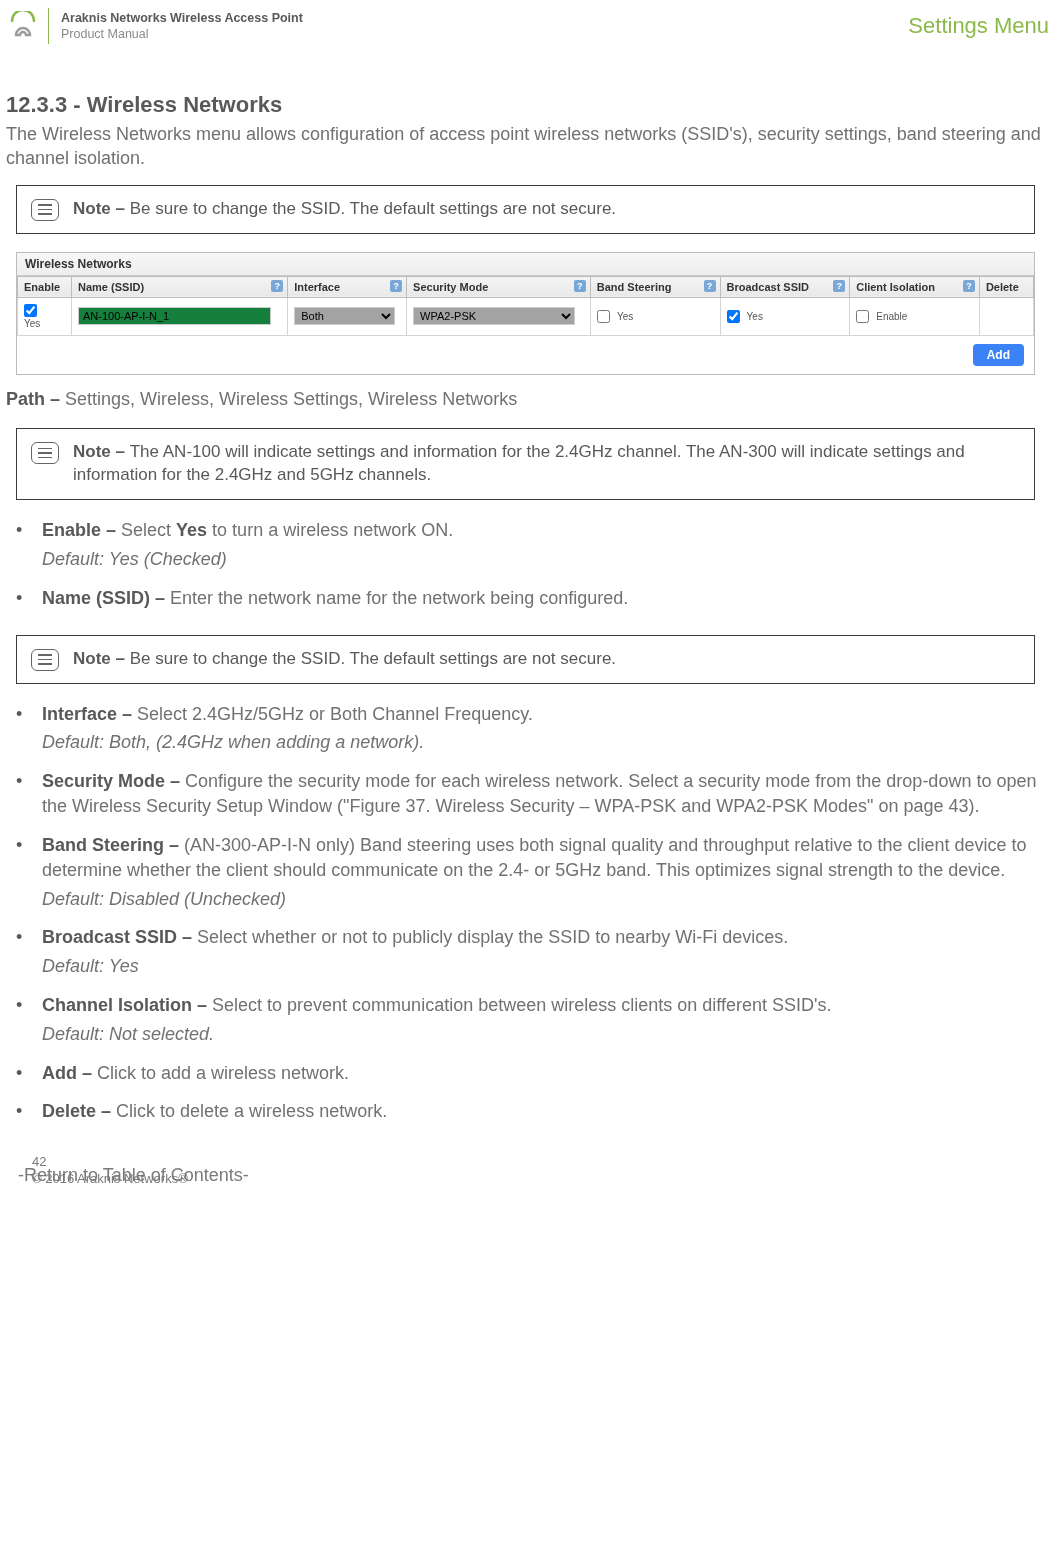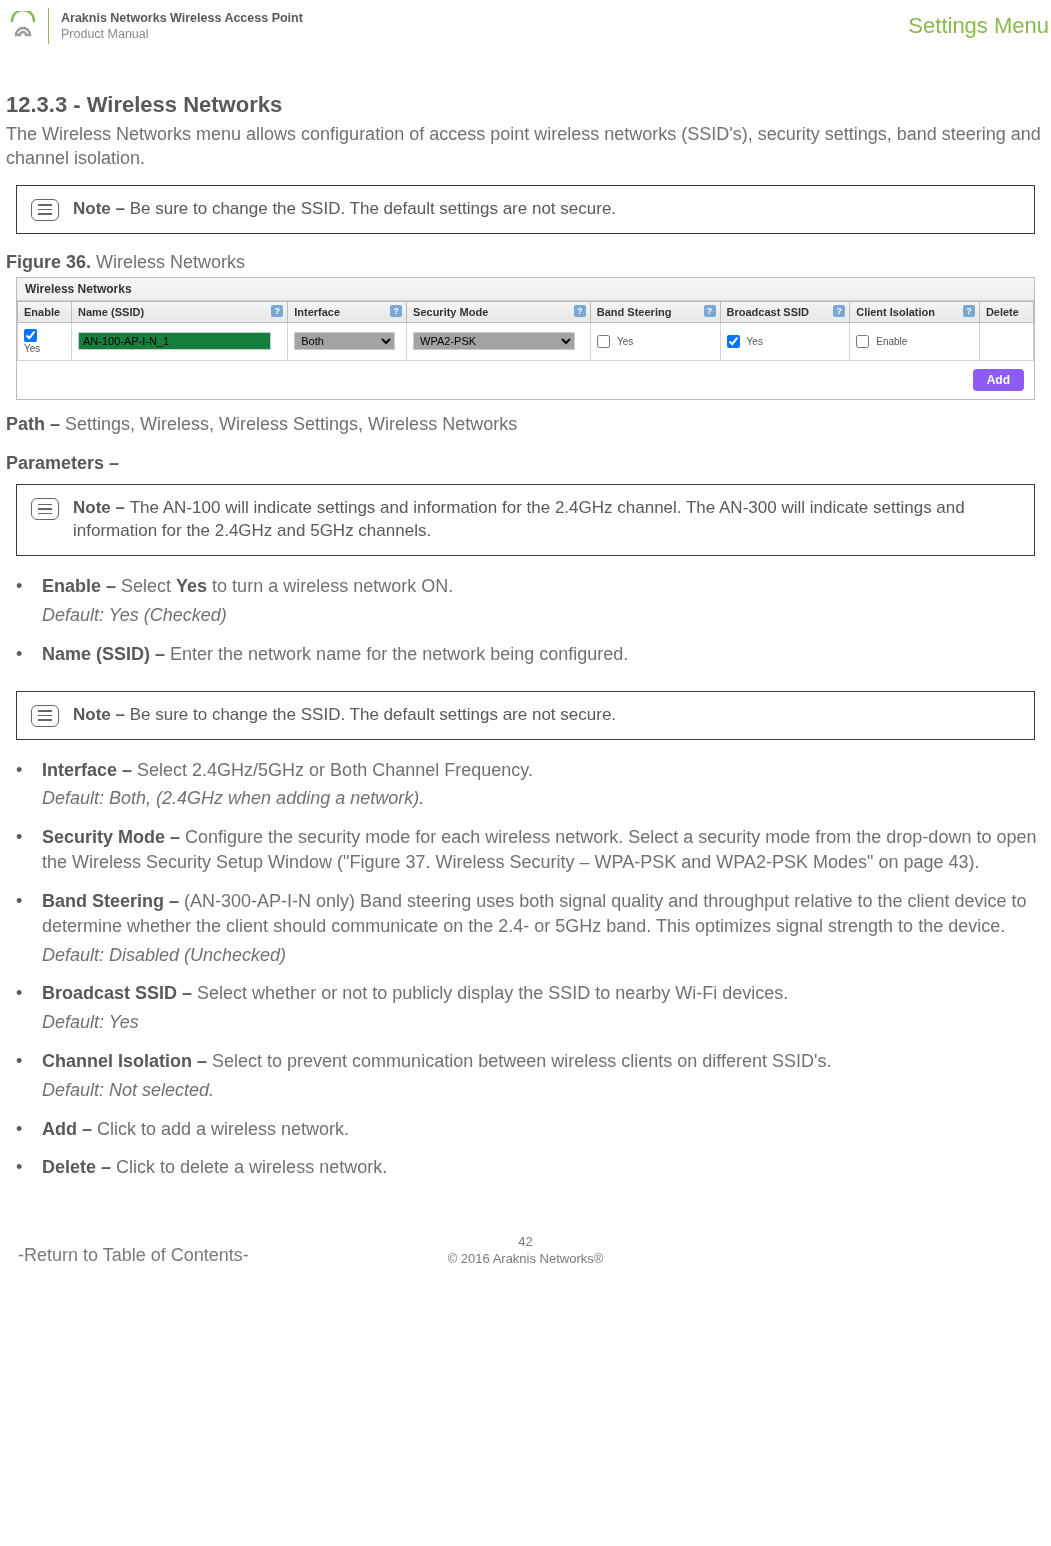--- a/index.html
+++ b/index.html
@@ -148,21 +148,21 @@
       width: 95%;
       font-size: 11px;
       padding: 1px 2px;
       border: 1px solid #ccc;
       background: #a3a3a3;
     }
     .ui-checkbox { margin-right: 4px; vertical-align: middle;}
     .yes-label { font-size: 10px; color:#555; }
     .add-row { text-align: right; padding: 8px 10px;}
     .add-btn {
-      background: #8b5cf6; color: #fff;
+      background: #3b82f6; color: #fff;
       border: none; border-radius: 4px;
       padding: 4px 14px; font-size: 12px; font-weight: bold;
     }
     .path-line { font-size: 18px; color:#717171; margin: 6px 0 18px 0;}
     .path-line .bold { font-weight: bold; color: #595959;}
     .params-heading { font-size: 18px; font-weight: bold; color:#595959; margin-bottom: 6px;}
     ul.params-list { list-style: none; margin: 0 0 0 0; padding: 0;}
     ul.params-list > li {
       font-size: 18px;
       color: #717171;
@@ -175,26 +175,27 @@
       position: absolute;
       left: 10px;
       top: 0;
       color: #595959;
       font-size: 18px;
     }
     ul.params-list .plabel { font-weight: bold; color: #595959;}
     ul.params-list .pitalic { font-style: italic; display: block; margin-top: 4px;}
     ul.params-list .inline-bold { font-weight: bold; color:#595959;}
     .footer {
-      margin-top: 40px;
+      margin-top: 16px;
       padding-bottom: 10px;
-      text-align: center;
+      text-align: left;
       font-size: 13px;
       color: #7a7a7a;
       position: relative;
+      padding-left: 32px;
     }
     .footer .pgnum { display: block; margin-bottom: 2px;}
     .footer .toc-link {
       position: absolute;
       left: 18px;
       bottom: 10px;
       font-size: 18px;
       color: #7a7a7a;
     }
   </style>
@@ -227,23 +228,20 @@
     <div class="note-icon">
         <span></span>
         <span></span>
         <span></span>
       </div>
     <div class="note-text">
       <span class="note-label">Note – </span><span>Be sure to change the SSID. The default settings are not secure.</span>
     </div>
   </div>
 
-  <div class="figure-caption">
-    <span class="figno">Figure 36.</span><span> Wireless Networks</span>
-  </div>
 
   <div class="ui-screenshot">
     <div class="ui-header-bar">Wireless Networks</div>
     <table class="ui-table">
       <thead>
         <tr>
           <th style="width:50px">Enable</th>
           <th style="width:200px"><span>Name (SSID)</span><span class="q">?</span></th>
           <th style="width:110px"><span>Interface</span><span class="q">?</span></th>
           <th style="width:170px"><span>Security Mode</span><span class="q">?</span></th>
@@ -290,21 +288,20 @@
     </table>
     <div class="add-row">
       <button class="add-btn">Add</button>
     </div>
   </div>
 
   <div class="path-line">
     <span class="bold">Path – </span><span>Settings, Wireless, Wireless Settings, Wireless Networks</span>
   </div>
 
-  <div class="params-heading">Parameters –</div>
 
   <div class="note-box">
     <div class="note-icon">
         <span></span>
         <span></span>
         <span></span>
       </div>
     <div class="note-text">
       <span class="note-label">Note – </span><span>The AN-100 will indicate settings and information for the 2.4GHz channel. The AN-300 will indicate settings and information for the 2.4GHz and 5GHz channels.</span>
     </div>

